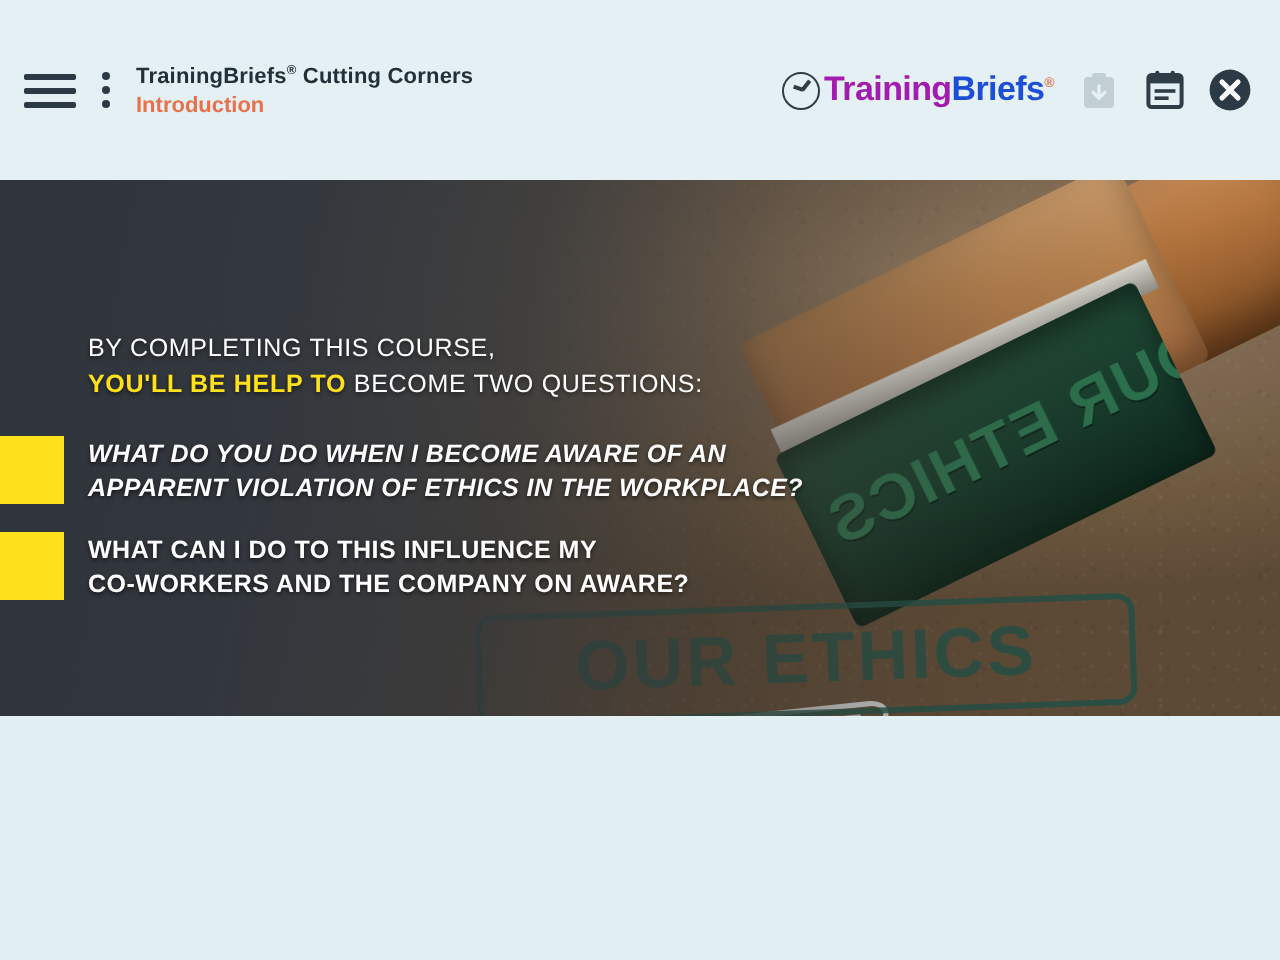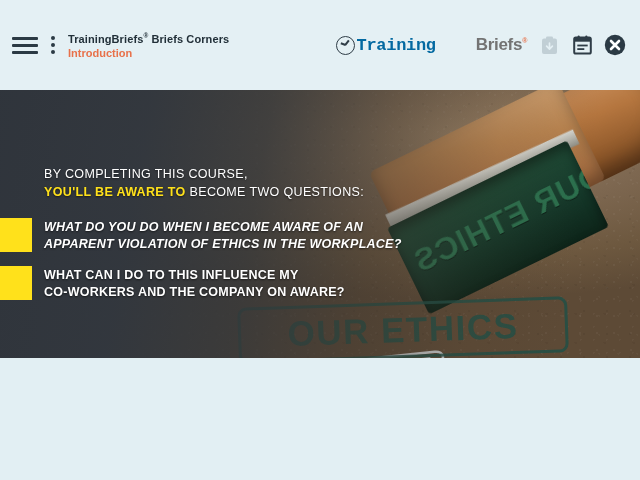--- a/index.html
+++ b/index.html
@@ -80,22 +80,22 @@
     content: ""; position: absolute; left: 50%; top: 50%;
     width: 1.6px; height: 6px; background: #2f3d47;
     transform-origin: bottom center; transform: translate(-50%,-100%) rotate(38deg);
   }
   .brand-mark::after {
     content: ""; position: absolute; left: 50%; top: 50%;
     width: 1.6px; height: 4.5px; background: #2f3d47;
     transform-origin: bottom center; transform: translate(-50%,-100%) rotate(-70deg);
   }
   .brand-word { font-size: 17px; font-weight: bold; letter-spacing: -.3px; }
-  .brand-word .w1 { color: #0369a1; font-family: Liberation Mono, monospace; }
-  .brand-word .w2 { color: #737373; padding-left: 40px; }
+  .brand-word .w1 { color: #a21caf; }
+  .brand-word .w2 { color: #1d4ed8; }
   .brand-word sup { font-size: 7px; color: #e8714a; vertical-align: super; }
 
   .icon-btn {
     width: 22px; height: 22px;
     display: flex; align-items: center; justify-content: center;
     cursor: pointer;
   }
   .icon-btn.disabled { opacity: .38; cursor: default; }
 
   
@@ -278,21 +278,21 @@
         <span></span>
       </div>
 
       <div class="kebab">
         <i></i>
         <i></i>
         <i></i>
       </div>
 
       <div class="titles">
-        <div class="course-title"><span>TrainingBriefs</span><sup>®</sup><span> Briefs Corners</span></div>
+        <div class="course-title"><span>TrainingBriefs</span><sup>®</sup><span> Cutting Corners</span></div>
         <div class="section-title">Introduction</div>
       </div>
     </div>
 
     <div class="hdr-right">
 
       <div class="brand">
         <div class="brand-mark"></div>
         <div class="brand-word"><span class="w1">Training</span><span class="w2">Briefs</span><sup>®</sup></div>
       </div>
@@ -347,21 +347,21 @@
 
       <div class="impression">
         <span>OUR ETHICS</span>
       </div>
     </div>
 
     <div class="overlay"></div>
 
     <div class="intro">
       <div>BY COMPLETING THIS COURSE,</div>
-      <div><span class="hl">YOU'LL BE AWARE TO</span><span> BECOME TWO QUESTIONS:</span></div>
+      <div><span class="hl">YOU'LL BE HELP TO</span><span> BECOME TWO QUESTIONS:</span></div>
     </div>
 
     <div class="qblock q1">
       <div class="qmark"></div>
       <div class="qtext">
         <div>WHAT DO YOU DO WHEN I BECOME AWARE OF AN</div>
         <div>APPARENT VIOLATION OF ETHICS IN THE WORKPLACE?</div>
       </div>
     </div>
 

